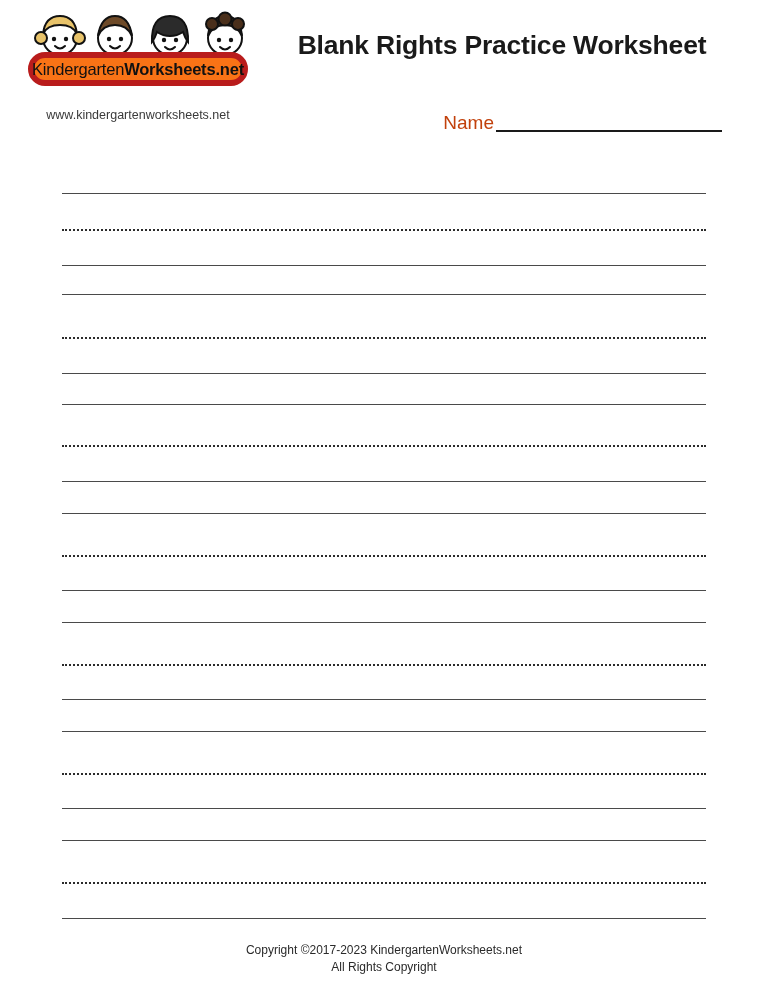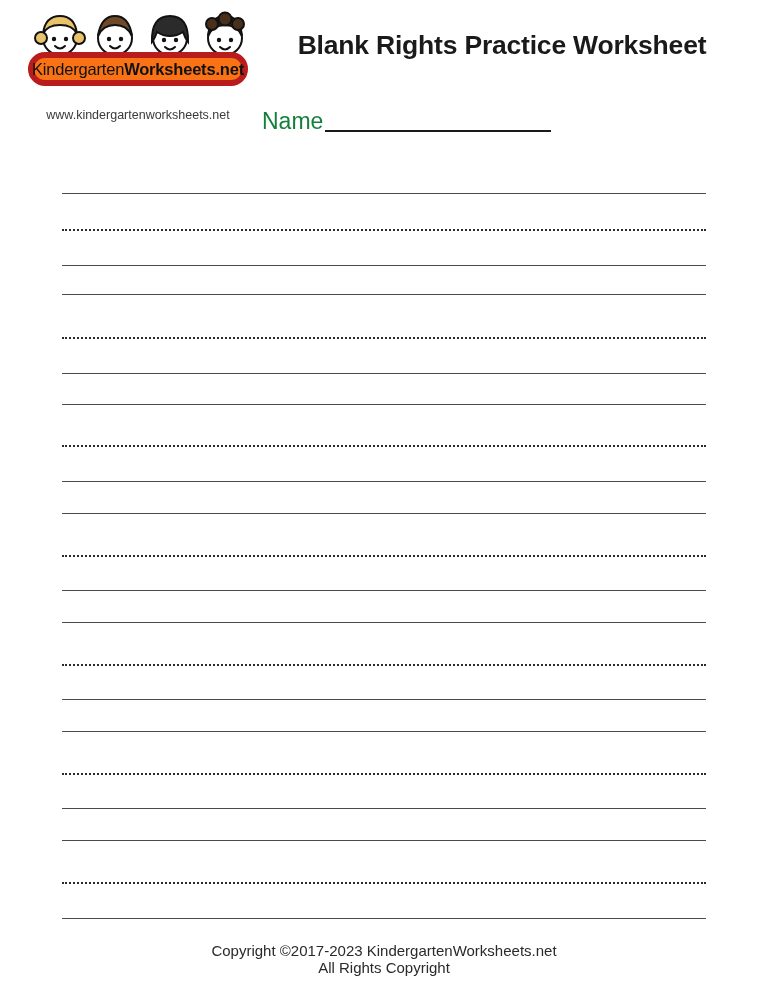--- a/index.html
+++ b/index.html
@@ -96,23 +96,23 @@
     color: #1a1a1a;
     letter-spacing: -0.2px;
     font-family: "Liberation Sans", sans-serif;
   }
 
   .name-row {
     position: absolute;
     left: 262px;
     top: 108px;
     width: 460px;
-    text-align: left;
-    font-size: 23px;
-    color: #15803d;
+    text-align: right;
+    font-size: 19px;
+    color: #c2410c;
     font-family: "Liberation Sans", sans-serif;
   }
   .name-label { font-weight: 400; }
   .name-blank {
     display: inline-block;
     width: 226px;
     border-bottom: 2px solid #1a1a1a;
     height: 22px;
     vertical-align: -3px;
     margin-left: 2px;
@@ -137,21 +137,21 @@
 
   .line-slot { position: absolute; left: 0; width: 100%; }
 
   
   .footer {
     position: absolute;
     left: 0;
     bottom: 18px;
     width: 100%;
     text-align: center;
-    font-size: 15px;
+    font-size: 12px;
     line-height: 17px;
     color: #2a2a2a;
     font-family: "Liberation Sans", sans-serif;
   }
 </style>
 </head>
 <body>
 
 <div class="page">
 

